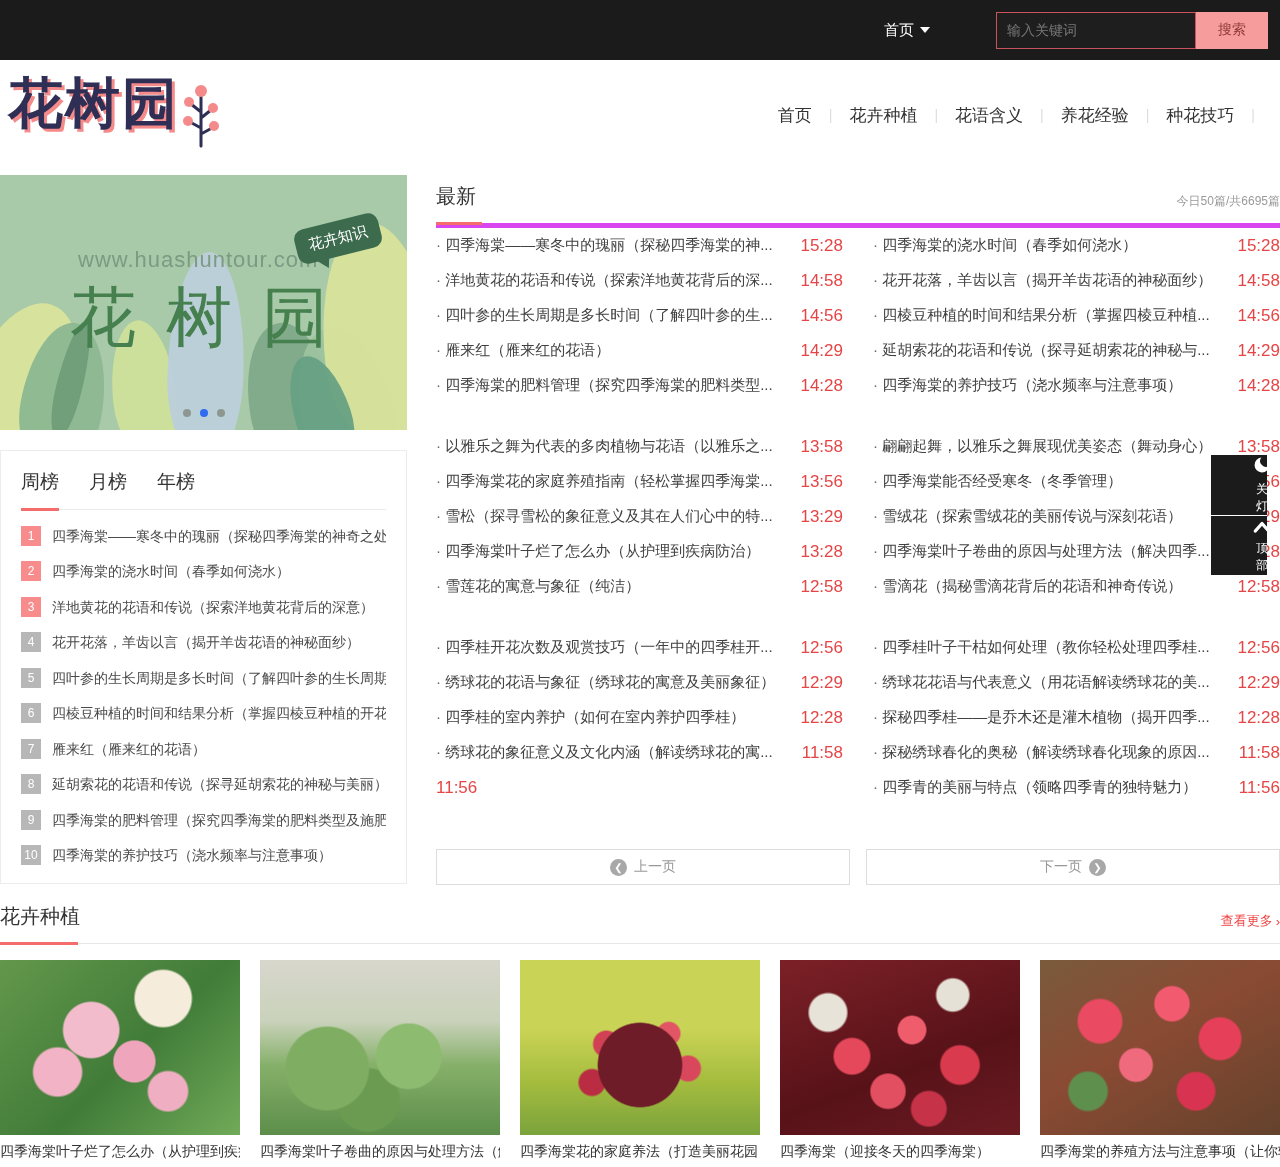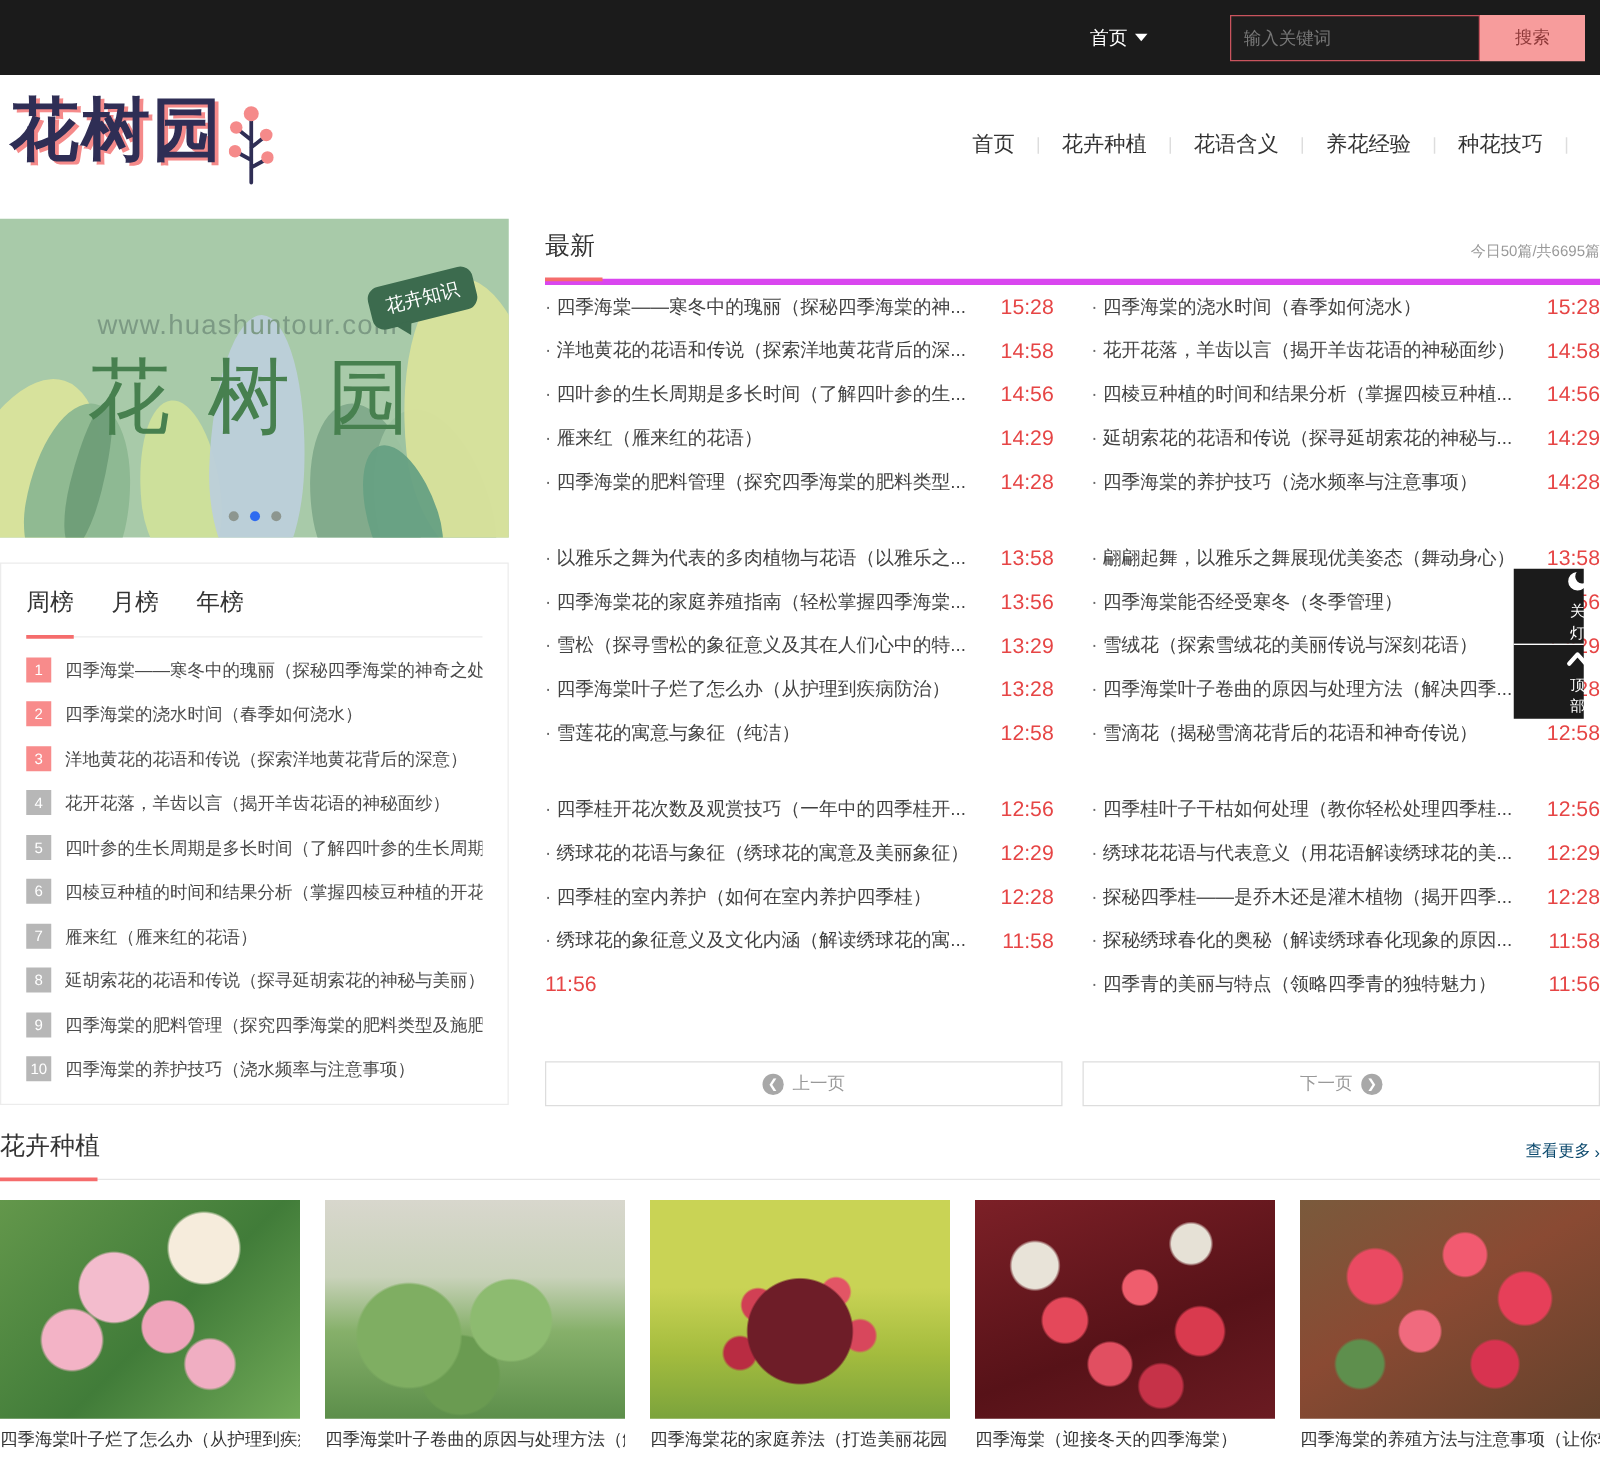--- a/index.html
+++ b/index.html
@@ -11,21 +11,21 @@
   }
   a { text-decoration:none; color:inherit; cursor:pointer; }
 
   
   .topbar { height:60px; background:#1b1b1b; display:flex; align-items:center; justify-content:flex-end; padding:0 12px; }
   .top-menu { color:#fff; font-size:15px; display:flex; align-items:center; gap:6px; margin-right:66px; cursor:pointer; }
   .caret-down { width:0; height:0; border-left:5px solid transparent; border-right:5px solid transparent; border-top:6px solid #fff; display:inline-block; }
   .search-box { display:flex; align-items:center; }
   .search-input { width:200px; height:37px; background:#1e1e1e; border:1px solid #c9545e; color:#ccc; font-size:14px; padding:0 10px; outline:none; }
   .search-input::placeholder { color:#777; }
-  .search-btn { width:84px; height:37px; border:none; background:#f79c9c; color:#8f3a3a; font-size:14px; cursor:pointer; }
+  .search-btn { width:72px; height:37px; border:none; background:#f79c9c; color:#8f3a3a; font-size:14px; cursor:pointer; }
 
   
   .siteheader { height:110px; background:#fff; display:flex; align-items:center; padding:0 10px 0 8px; }
   .logo { display:flex; align-items:flex-start; gap:4px; }
   .logo-text { font-size:55px; font-weight:bold; color:#2f2e55; letter-spacing:2px; text-shadow:3px 3px 0 #f58a8a; line-height:1; }
   .logo-tree { margin-top:8px; }
   .mainnav { margin-left:auto; display:flex; align-items:center; font-size:17px; color:#333; }
   .nav-unit { display:flex; align-items:center; }
   .nav-link { padding:4px 2px; }
   .sep { color:#ddd; font-size:14px; margin:0 15px; }
@@ -78,21 +78,21 @@
   .row-time { flex:none; font-size:17px; color:#e64545; }
   .pager { display:flex; gap:16px; margin-top:44px; }
   .pg { flex:1; height:36px; border:1px solid #ddd; background:#fff; display:flex; align-items:center; justify-content:center; gap:7px; font-size:14px; color:#999; cursor:pointer; }
   .pg-ico { width:17px; height:17px; border-radius:50%; background:#a8a8a8; color:#fff; font-size:10px; line-height:17px; text-align:center; }
 
   
   .bottom-section { margin-top:18px; }
   .cat-head { display:flex; justify-content:space-between; align-items:flex-end; border-bottom:1px solid #e6e6e6; }
   .cat-title { font-size:20px; color:#333; padding-bottom:13px; position:relative; }
   .cat-title::after { content:""; position:absolute; left:0; bottom:-2px; width:78px; height:3px; background:#f56c6c; }
-  .cat-more { font-size:13px; color:#0c4a6e; padding-bottom:13px; display:flex; align-items:center; gap:3px; }
+  .cat-more { font-size:13px; color:#ef4444; padding-bottom:13px; display:flex; align-items:center; gap:3px; }
   .cards { display:flex; gap:20px; margin-top:16px; }
   .card { width:240px; flex:none; cursor:pointer; }
   .thumb { width:240px; height:175px; }
   .caption { margin-top:8px; font-size:14px; color:#333; white-space:nowrap; overflow:hidden; }
 
   .t1{background:
     radial-gradient(circle at 68% 22%, #f6ecdc 0 13%, transparent 14%),
     radial-gradient(circle at 38% 40%, #f3bccd 0 15%, transparent 16%),
     radial-gradient(circle at 56% 58%, #efa5bb 0 12%, transparent 13%),
     radial-gradient(circle at 24% 64%, #f3b3c6 0 11%, transparent 12%),

